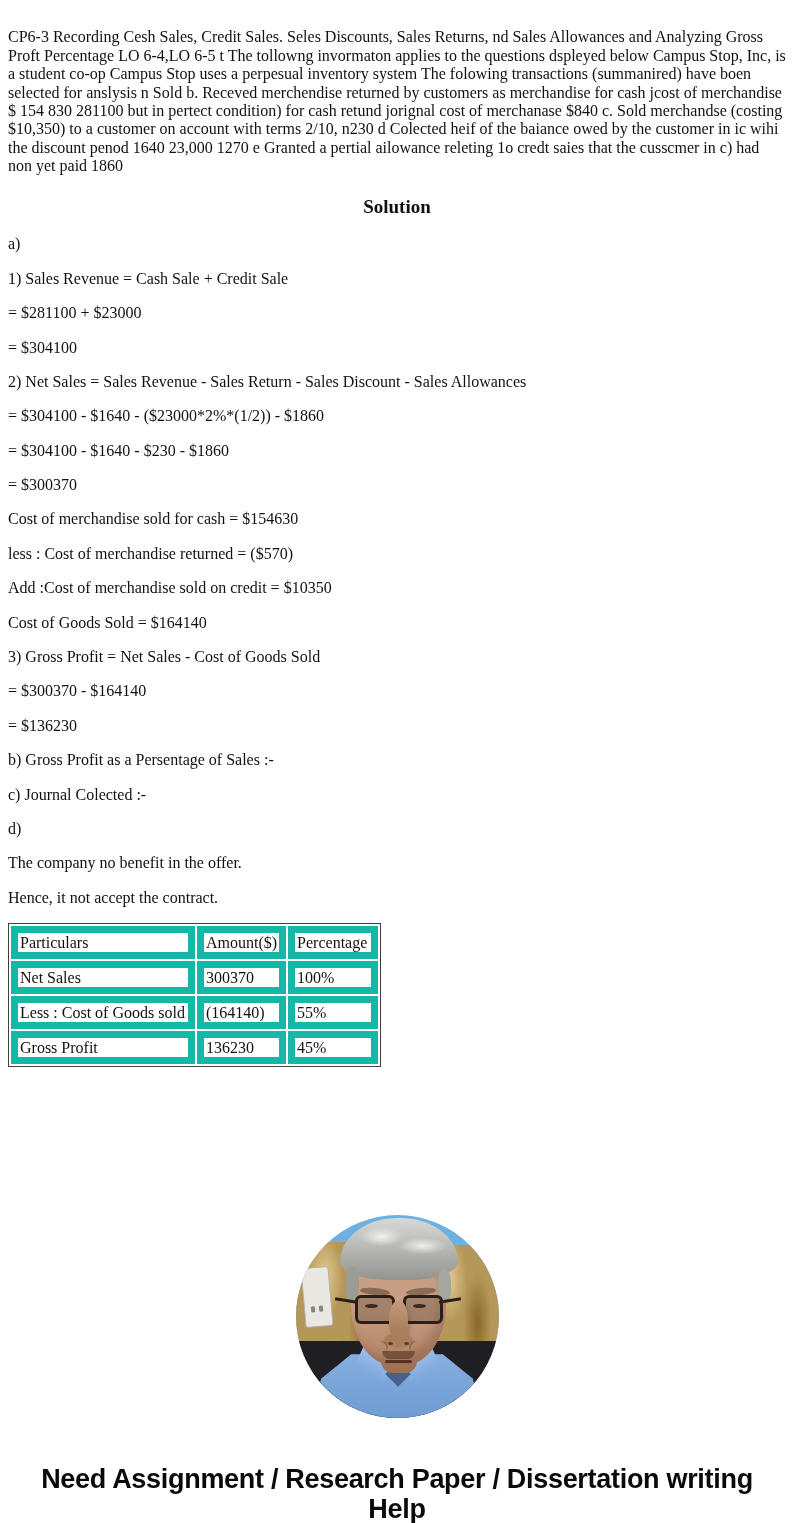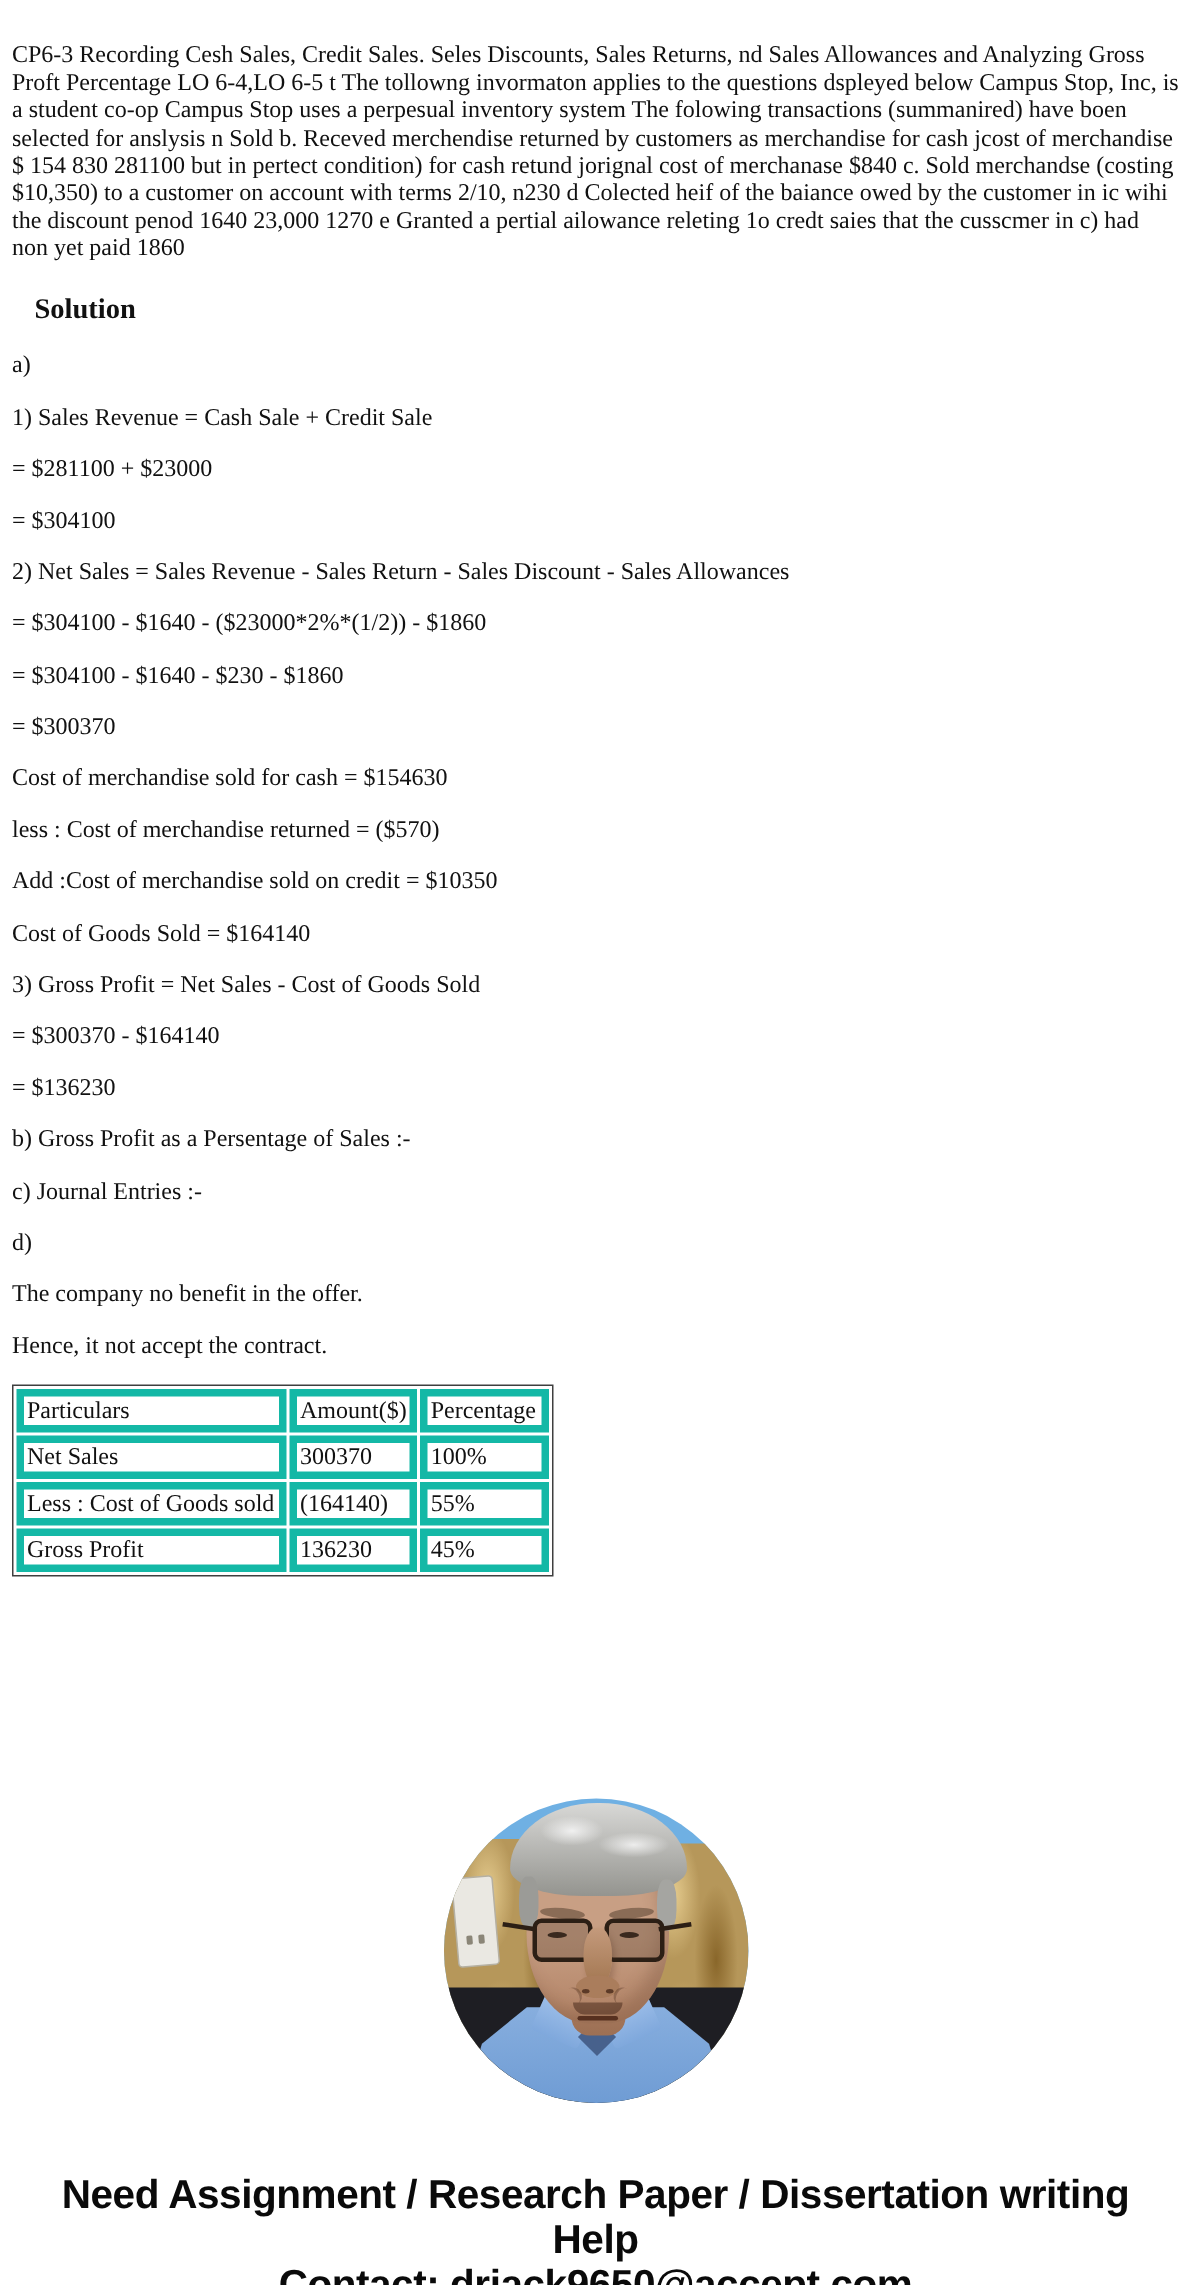--- a/index.html
+++ b/index.html
@@ -13,35 +13,36 @@
     font-family: "Liberation Serif", serif;
     font-size: 16px;
     line-height: 1.15;
     padding: 8px;
     box-sizing: border-box;
   }
   .question { margin: 2px 0 16px 0; }
   h3.solution-heading {
     font-size: 19px;
     font-weight: 700;
-    margin: 20px 0 18px 15px;
+    margin: 20px 0 18px 0;
     font-family: "Liberation Serif", serif;
+    text-align: center;
   }
   p.sol-line { margin: 16px 0; }
 
   
   table.summary {
     border-collapse: separate;
     border-spacing: 2px;
     border: 1px solid #3f3f3f;
     margin: 11px 0 0 0;
     font-size: 16px;
   }
   table.summary th, table.summary td {
-    border: 5px solid #14b8a6;
+    border: 7px solid #14b8a6;
     font-weight: normal;
     text-align: left;
     padding: 0 2px;
     line-height: 19px;
     white-space: nowrap;
   }
   .col-part { width: 166px; }
   .col-amt  { width: 71px; }
   .col-pct  { width: 72px; }
 
@@ -182,21 +183,21 @@
 <p class="sol-line">= $304100 - $1640 - $230 - $1860</p>
 <p class="sol-line">= $300370</p>
 <p class="sol-line">Cost of merchandise sold for cash = $154630</p>
 <p class="sol-line">less : Cost of merchandise returned = ($570)</p>
 <p class="sol-line">Add :Cost of merchandise sold on credit = $10350</p>
 <p class="sol-line">Cost of Goods Sold = $164140</p>
 <p class="sol-line">3) Gross Profit = Net Sales - Cost of Goods Sold</p>
 <p class="sol-line">= $300370 - $164140</p>
 <p class="sol-line">= $136230</p>
 <p class="sol-line">b) Gross Profit as a Persentage of Sales :-</p>
-<p class="sol-line">c) Journal Entries :-</p>
+<p class="sol-line">c) Journal Colected :-</p>
 <p class="sol-line">d)</p>
 <p class="sol-line">The company no benefit in the offer.</p>
 <p class="sol-line">Hence, it not accept the contract.</p>
 
 <table class="summary">
   <tbody>
       <tr>
     <th class="col-part">Particulars</th>
     <th class="col-amt">Amount($)</th>
     <th class="col-pct">Percentage</th>

